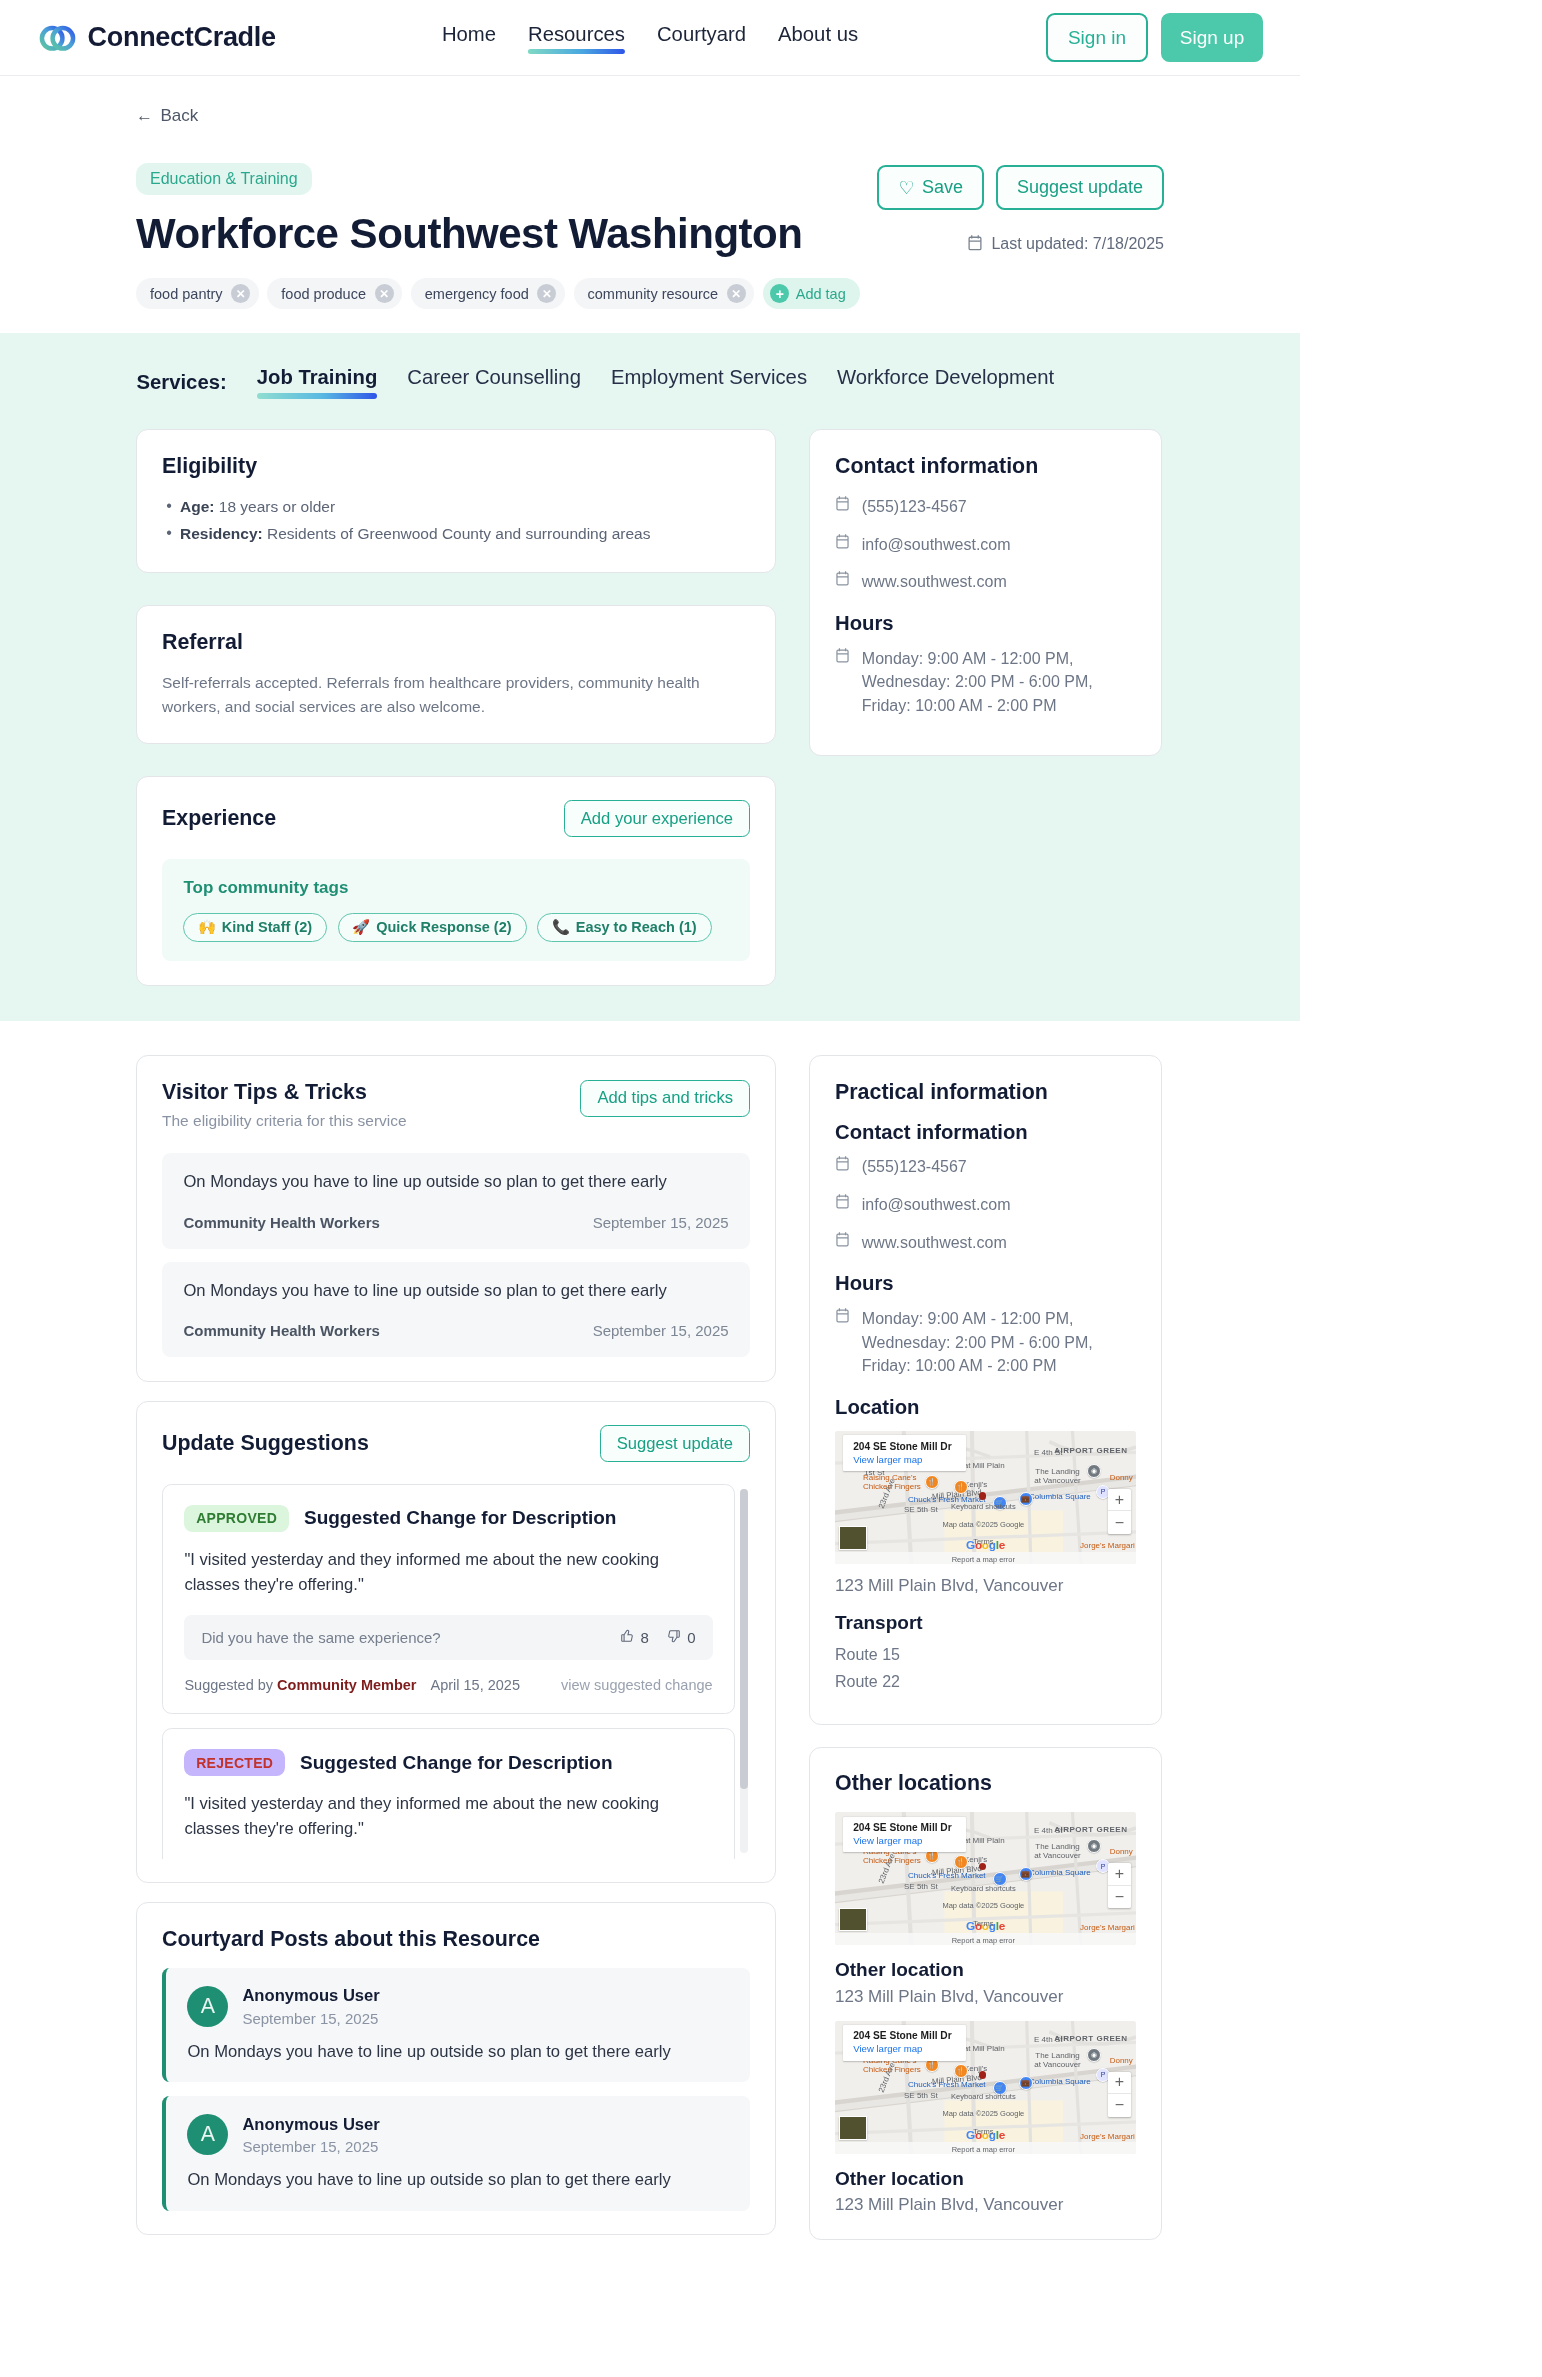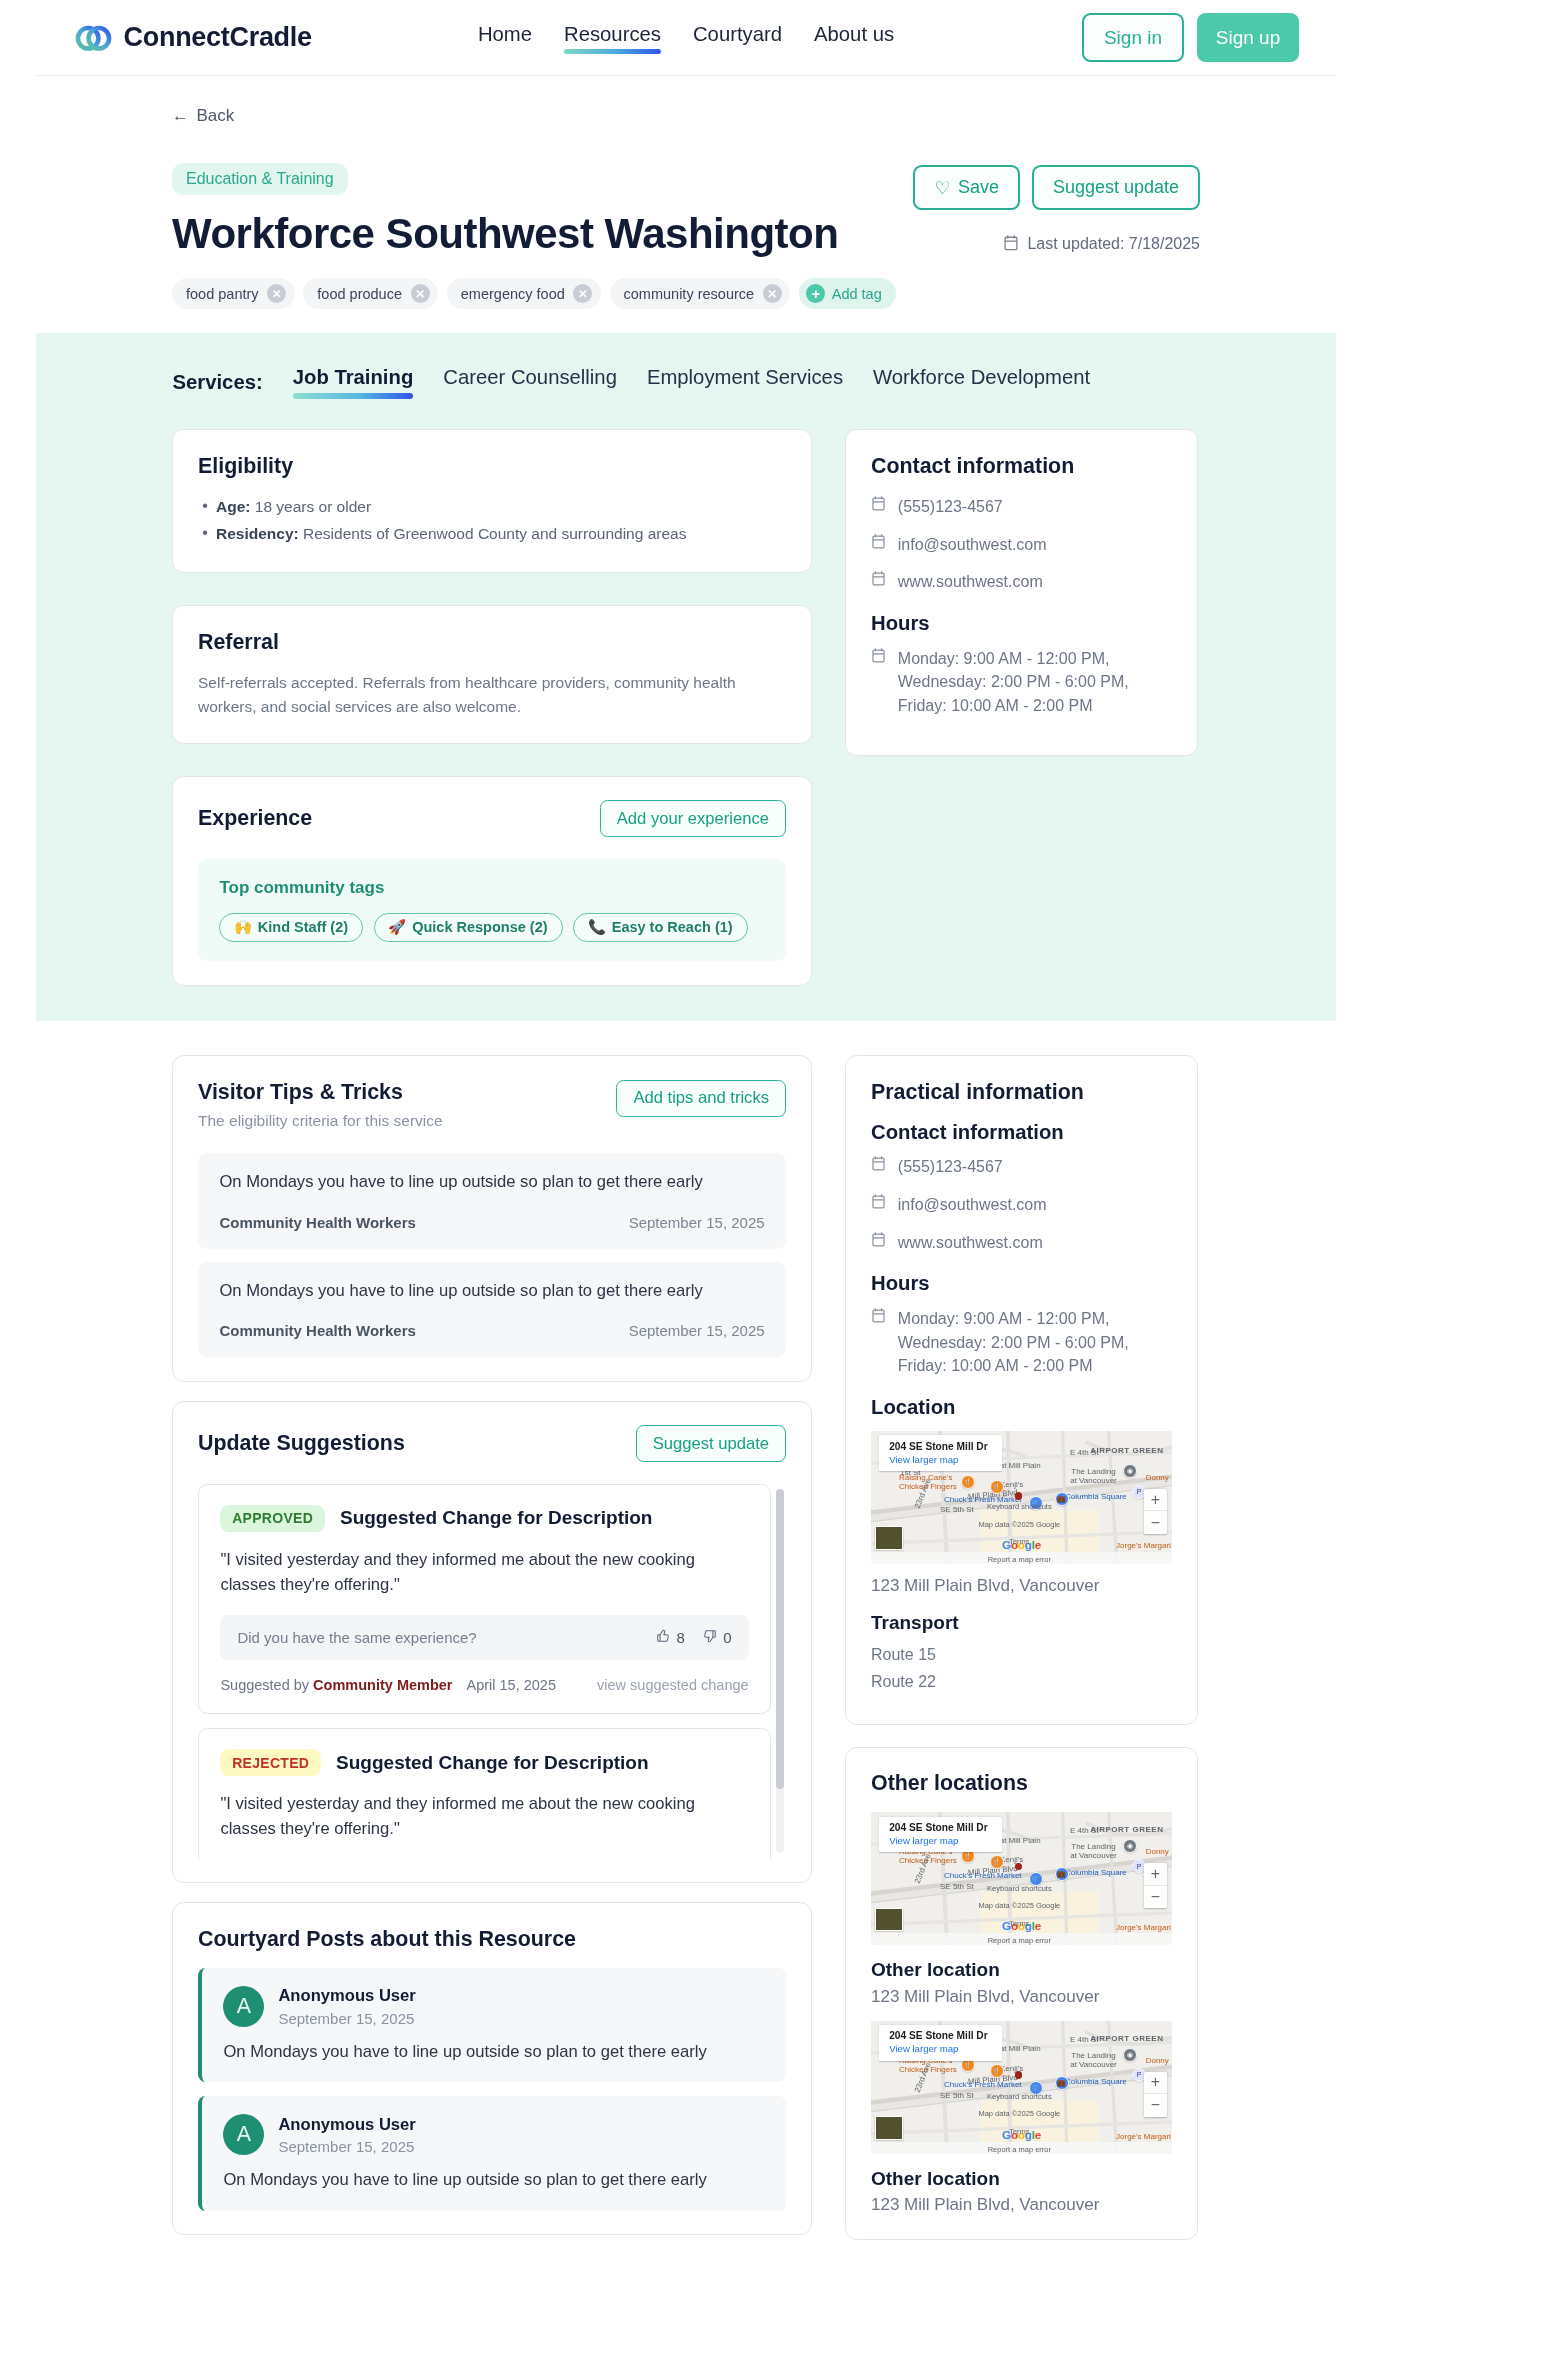--- a/index.html
+++ b/index.html
@@ -4,21 +4,21 @@
 <style>
   * { box-sizing: border-box; margin: 0; padding: 0; }
   html, body {
     width: 1542px;
     background: #ffffff;
     font-family: "Liberation Sans", sans-serif;
     -webkit-font-smoothing: antialiased;
   }
   body { width: 1542px; min-height: 2377px; position: relative; }
 
-  .page { width: 1300px; margin-left: 36px; }
+  .page { width: 1300px; }
 
   
   .topbar {
     height: 76px;
     background: #fff;
     border-bottom: 1.6px solid #ececf0;
     display: flex;
     align-items: center;
     padding: 0 37px;
     position: relative;
@@ -167,21 +167,21 @@
   .scrollbar-thumb {
     position:absolute; right:2.1px; top:5.4px; width:7.5px; height: 300px;
     background:#c9ccd2; border-radius:4.3px;
   }
   .sugg-card { border:1.6px solid #e3e5e9; border-radius: 9.6px; padding: 20.3px 21.4px; margin-bottom: 14px; }
   .sugg-head { display:flex; align-items:center; gap: 15px; margin-bottom: 16px; }
   .badge {
     font-size: 14px; font-weight:700; letter-spacing:0.3px; border-radius: 8.6px; padding: 5.4px 11.8px;
   }
   .badge.approved { background:#dcf5dd; color:#2e7d32; }
-  .badge.rejected { background:#fef9c3; color:#c0322b;text-align:right; }
+  .badge.rejected { background:#c4b5fd; color:#c0322b;text-align:right; }
   .sugg-title { font-size: 19px; font-weight:700; color:#131c35; }
   .sugg-quote { font-size: 16.6px; color:#2d3545; line-height:1.5; margin-bottom: 17px; }
   .react-bar {
     background:#f4f5f7; border-radius: 7.5px; padding: 14px 17px; display:flex;
     align-items:center; justify-content:space-between;
   }
   .react-q { font-size: 15px; color:#757e8d; }
   .react-group { display:flex; align-items:center; gap: 18px; }
   .react-item { display:flex; align-items:center; gap: 6.4px; font-size:15px; color:#4b5462; }
   .sugg-foot { display:flex; align-items:center; gap: 14px; margin-top: 17px; }

